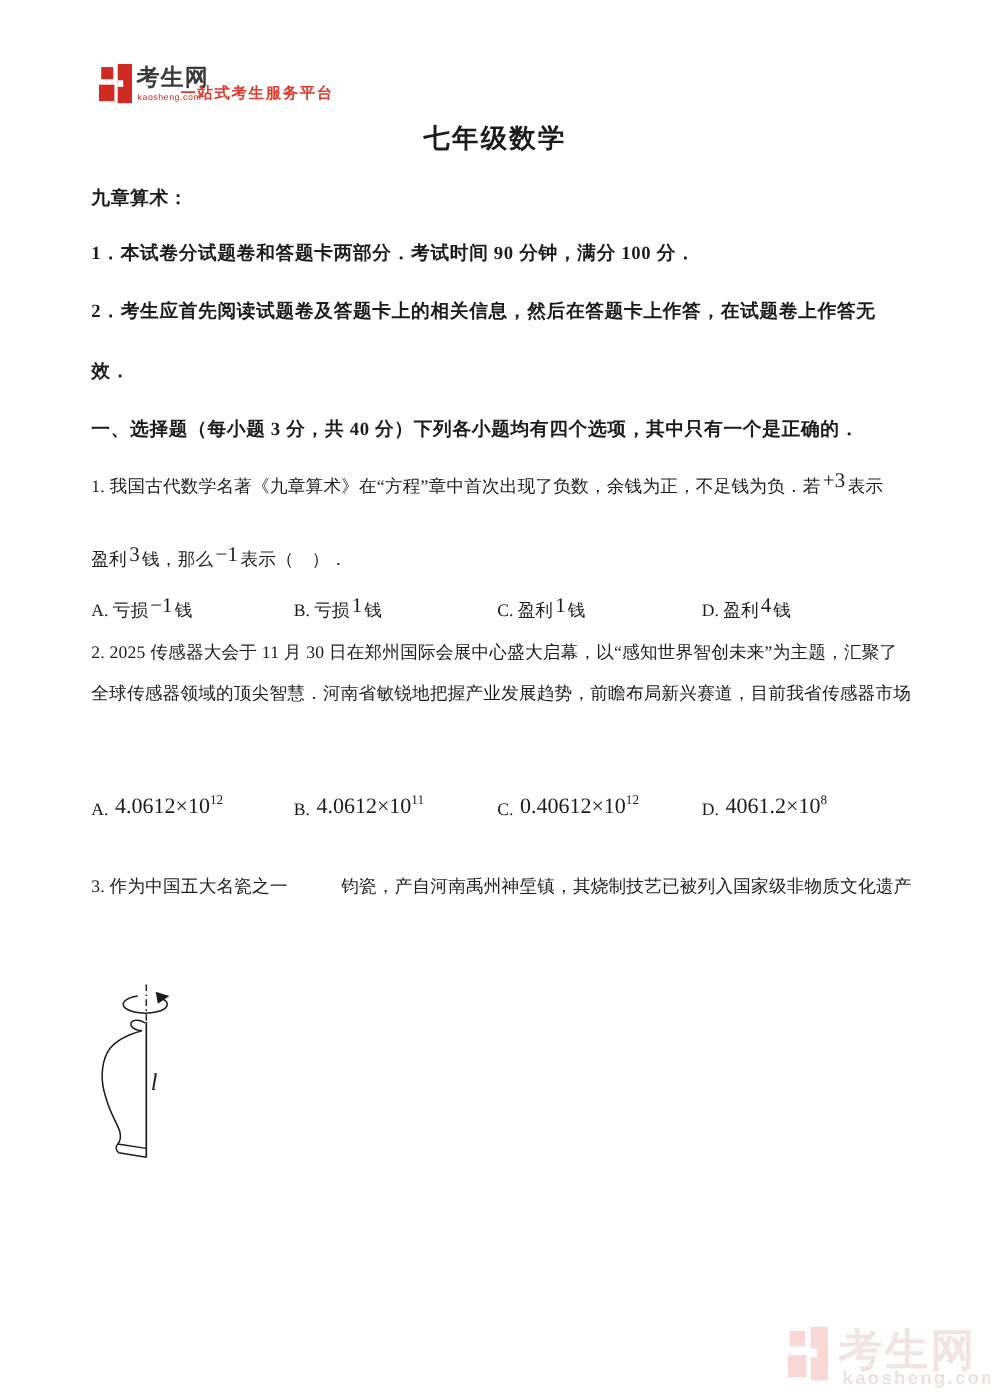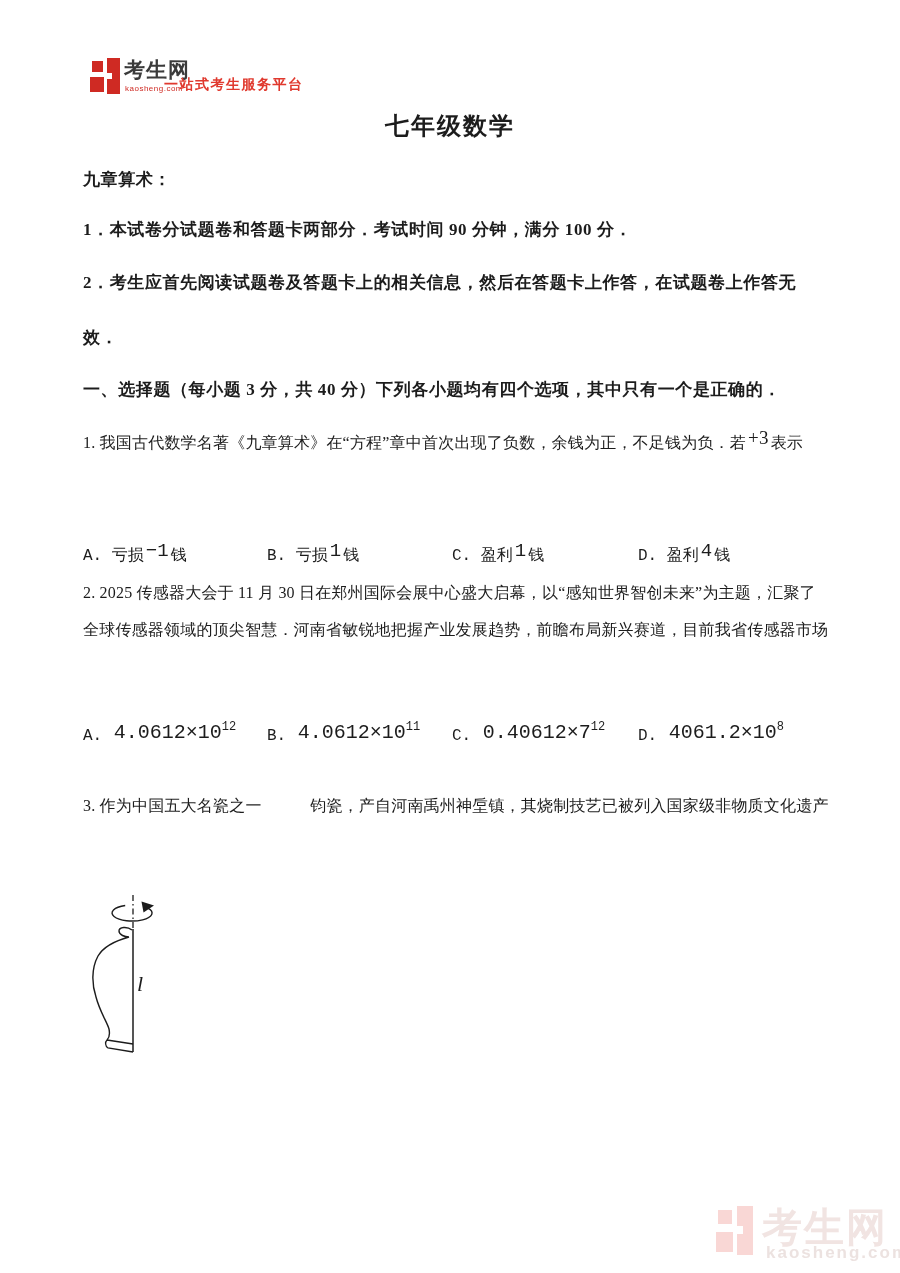--- a/index.html
+++ b/index.html
@@ -7,21 +7,21 @@
         font-family:"Liberation Serif","DejaVu Serif",serif;color:#1c1c1c;}
   .abs{position:absolute;white-space:nowrap;}
   .line{position:absolute;left:83px;font-size:16px;white-space:nowrap;letter-spacing:0.2px;}
   .bold{font-weight:bold;font-size:17px;letter-spacing:0.6px;}
   .title{position:absolute;left:0;width:100%;text-align:center;font-size:24px;font-weight:bold;letter-spacing:2px;}
   .m{font-size:19px;position:relative;top:-4px;padding:0 2px;}
   .mo{font-size:20px;position:relative;top:-2px;padding:0 2px;}
   .mo sup{font-size:12px;}
   .mi{font-style:italic;font-size:20px;position:relative;top:-2px;padding:0 2px;}
   .optcol{position:absolute;top:0;}
-  .optline{position:absolute;left:0;width:100%;height:30px;font-size:16px;white-space:nowrap;font-family:Liberation Mono, monospace;}
+  .optline{position:absolute;left:0;width:100%;height:30px;font-size:16px;white-space:nowrap;}
   
   .logo-brand{position:absolute;left:124px;top:56px;font-size:21px;font-weight:600;color:#3a3a3a;
               font-family:"Liberation Sans","DejaVu Sans",sans-serif;letter-spacing:1px;}
   .logo-domain{position:absolute;left:125px;top:84px;font-size:8px;color:#cf2a23;
                font-family:"Liberation Sans",sans-serif;letter-spacing:0.5px;}
   .logo-tagline{position:absolute;left:164px;top:76px;font-size:14px;font-weight:bold;color:#e0392e;
                 font-family:"Liberation Sans","DejaVu Sans",sans-serif;letter-spacing:1.5px;}
   
   .footer{position:absolute;top:1180px;left:0;width:100%;text-align:center;font-size:14px;color:#222;letter-spacing:0.3px;}
   
@@ -48,33 +48,34 @@
   <div class="title" style="top:110px">七年级数学</div>
 
   <div class="line bold" style="top:168px">九章算术：</div>
   <div class="line bold" style="top:218px">1．本试卷分试题卷和答题卡两部分．考试时间 90 分钟，满分 100 分．</div>
   <div class="line bold" style="top:271px">2．考生应首先阅读试题卷及答题卡上的相关信息，然后在答题卡上作答，在试题卷上作答无</div>
   <div class="line bold" style="top:326px">效．</div>
 
   <div class="line bold" style="top:378px">一、选择题（每小题 3 分，共 40 分）下列各小题均有四个选项，其中只有一个是正确的．</div>
 
   <div class="line" style="top:431px"><span>1. 我国古代数学名著《九章算术》在“方程”章中首次出现了负数，余钱为正，不足钱为负．若</span><span class="m">+3</span><span>表示</span></div>
+  <div class="line" style="top:498px"><span>盈利</span><span class="m">3</span><span>钱，那么</span><span class="m">−1</span><span>表示（　）．</span></div>
   <div class="optline" style="top:544px">
     <span class="optcol" style="left:83px"><span>A.</span> <span>亏损</span><span class="m">−1</span><span>钱</span></span>
     <span class="optcol" style="left:267px"><span>B.</span> <span>亏损</span><span class="m">1</span><span>钱</span></span>
     <span class="optcol" style="left:452px"><span>C.</span> <span>盈利</span><span class="m">1</span><span>钱</span></span>
     <span class="optcol" style="left:638px"><span>D.</span> <span>盈利</span><span class="m">4</span><span>钱</span></span>
   </div>
 
   <div class="line" style="top:583px">2. 2025 传感器大会于 11 月 30 日在郑州国际会展中心盛大启幕，以“感知世界智创未来”为主题，汇聚了</div>
   <div class="line" style="top:620px">全球传感器领域的顶尖智慧．河南省敏锐地把握产业发展趋势，前瞻布局新兴赛道，目前我省传感器市场</div>
   <div class="optline" style="top:722px">
     <span class="optcol" style="left:83px"><span>A.</span> <span class="mo"><span>4.0612×10</span><sup>12</sup></span></span>
     <span class="optcol" style="left:267px"><span>B.</span> <span class="mo"><span>4.0612×10</span><sup>11</sup></span></span>
-    <span class="optcol" style="left:452px"><span>C.</span> <span class="mo"><span>0.40612×7</span><sup>12</sup></span></span>
+    <span class="optcol" style="left:452px"><span>C.</span> <span class="mo"><span>0.40612×10</span><sup>12</sup></span></span>
     <span class="optcol" style="left:638px"><span>D.</span> <span class="mo"><span>4061.2×10</span><sup>8</sup></span></span>
   </div>
 
   <div class="line" style="top:796px">3. 作为中国五大名瓷之一　　　钧瓷，产自河南禹州神垕镇，其烧制技艺已被列入国家级非物质文化遗产</div>
 
   <svg class="abs" style="left:85px;top:893px" width="80" height="170" viewBox="0 0 80 170">
 
     <line x1="48" y1="2" x2="48" y2="36" stroke="#1c1c1c" stroke-width="1.3" stroke-dasharray="6 3 1.5 3"></line>
 
     <path d="M 40.2 12.5 A 20 8 0 1 0 62.8 15.1" fill="none" stroke="#1c1c1c" stroke-width="1.4"></path>

